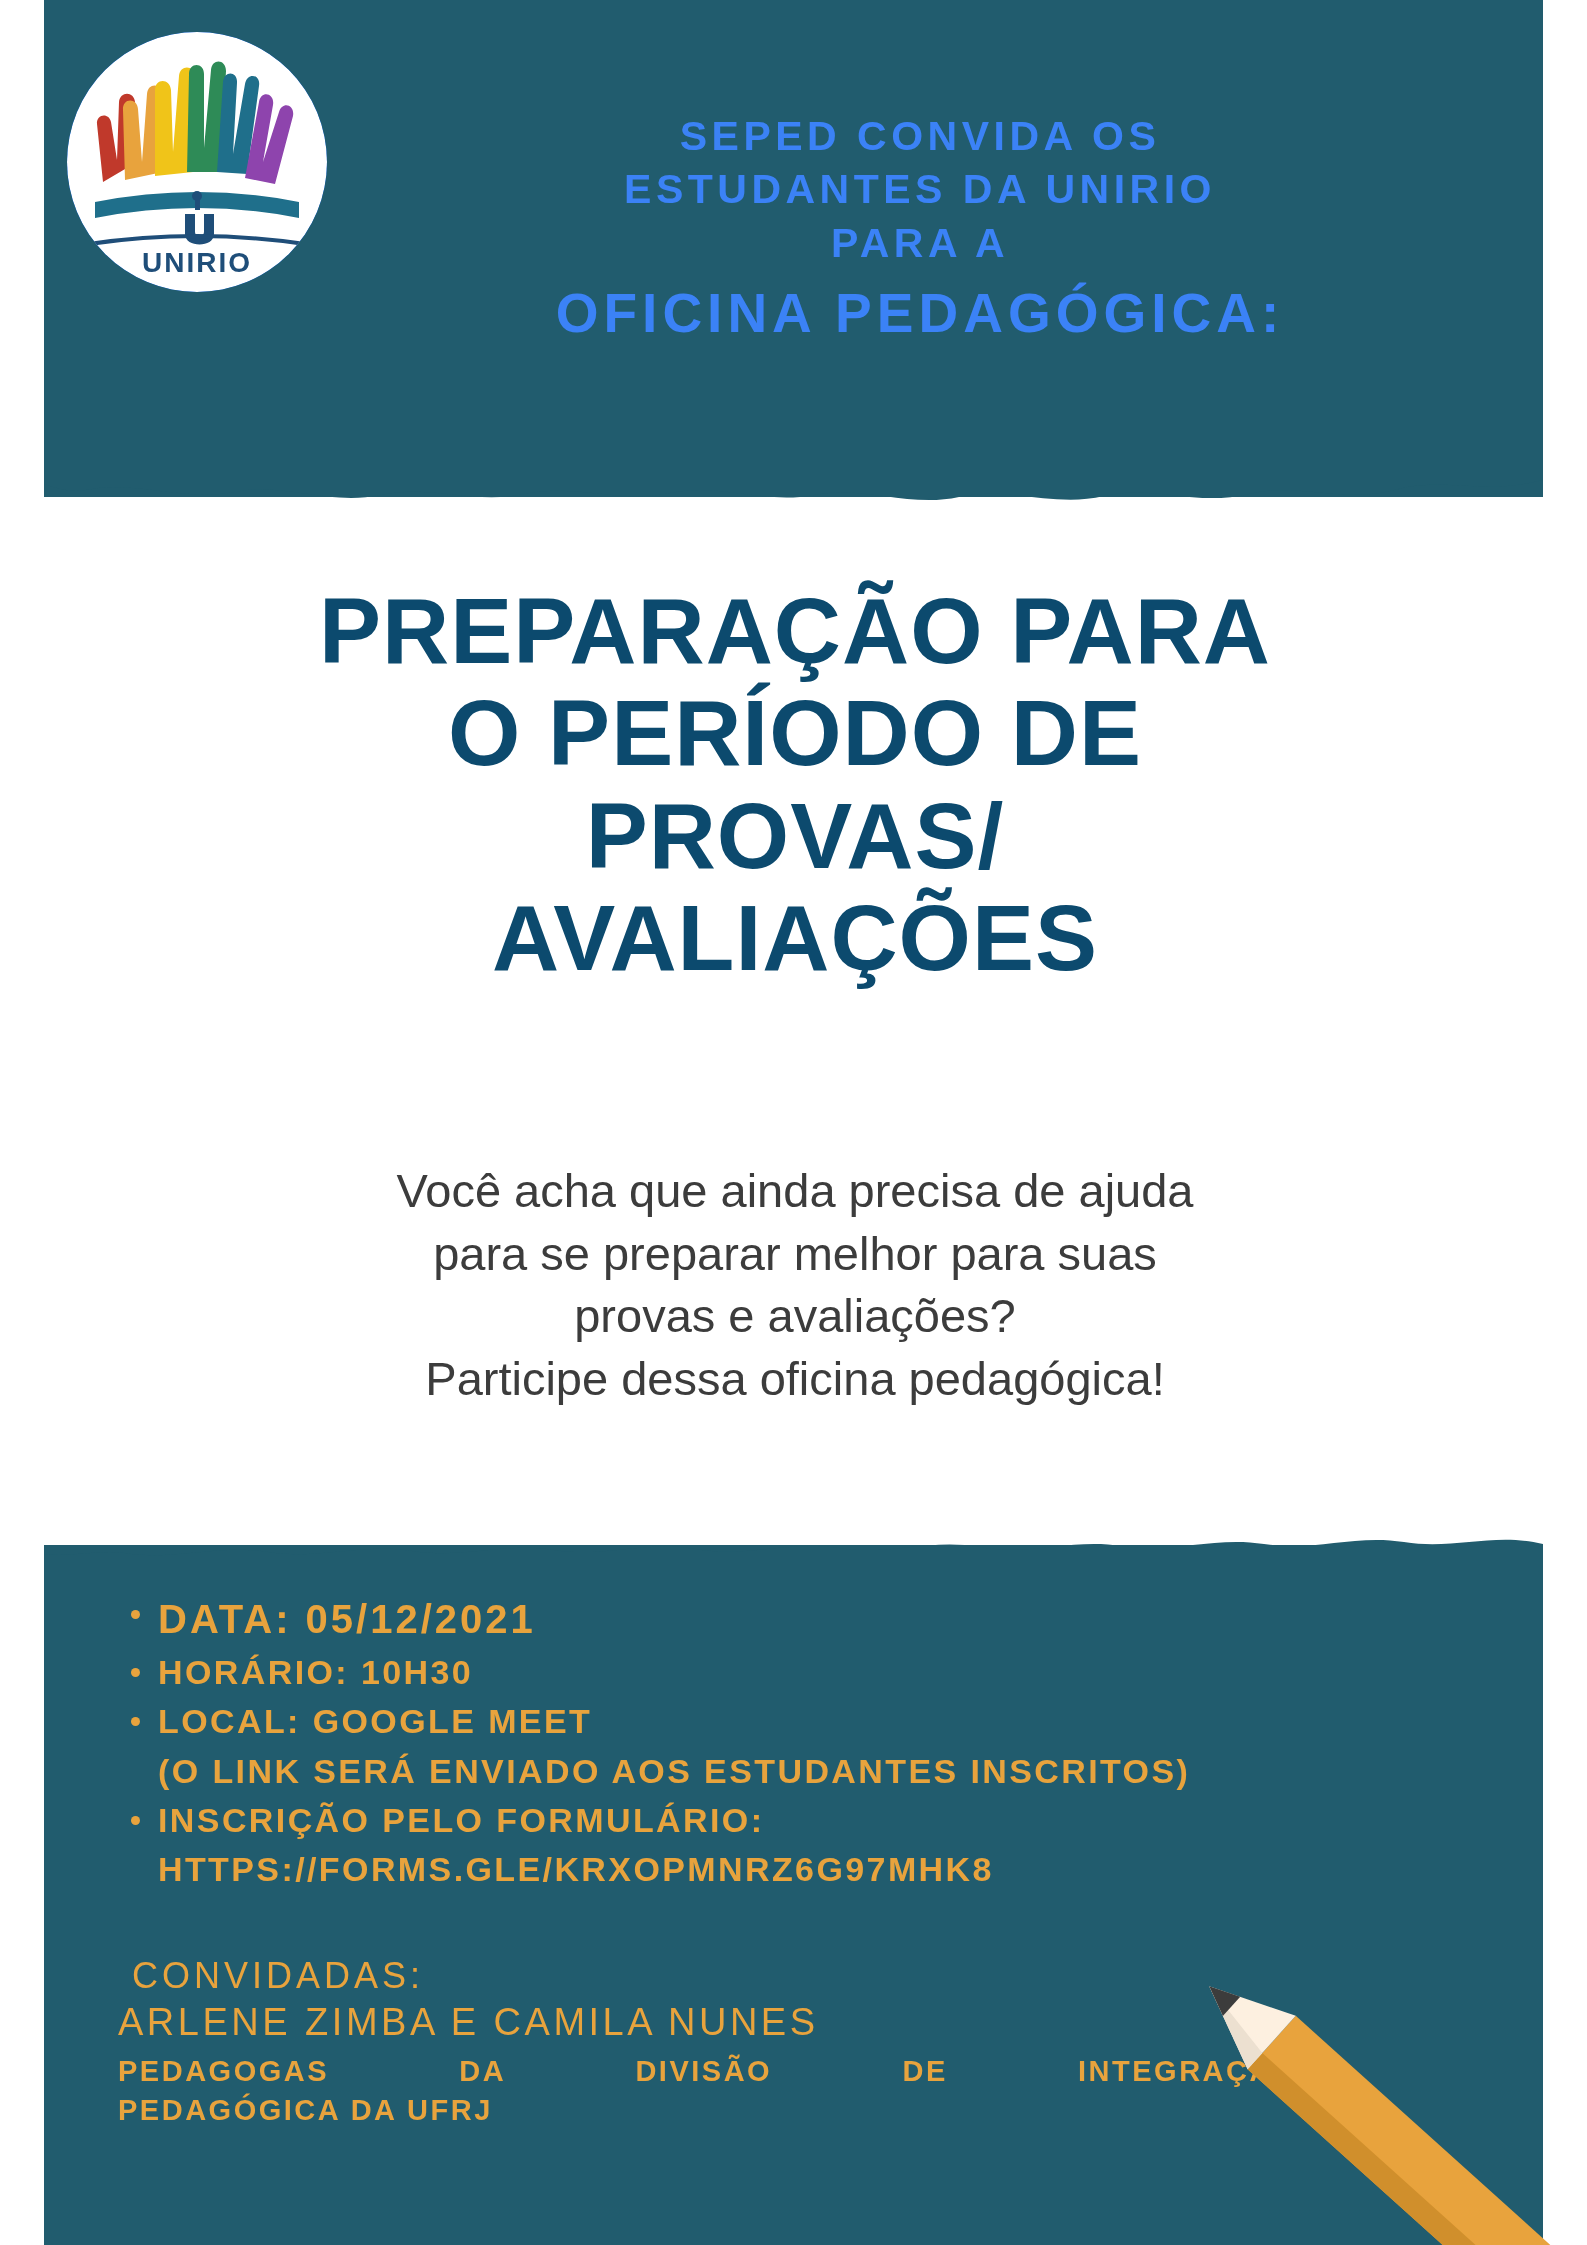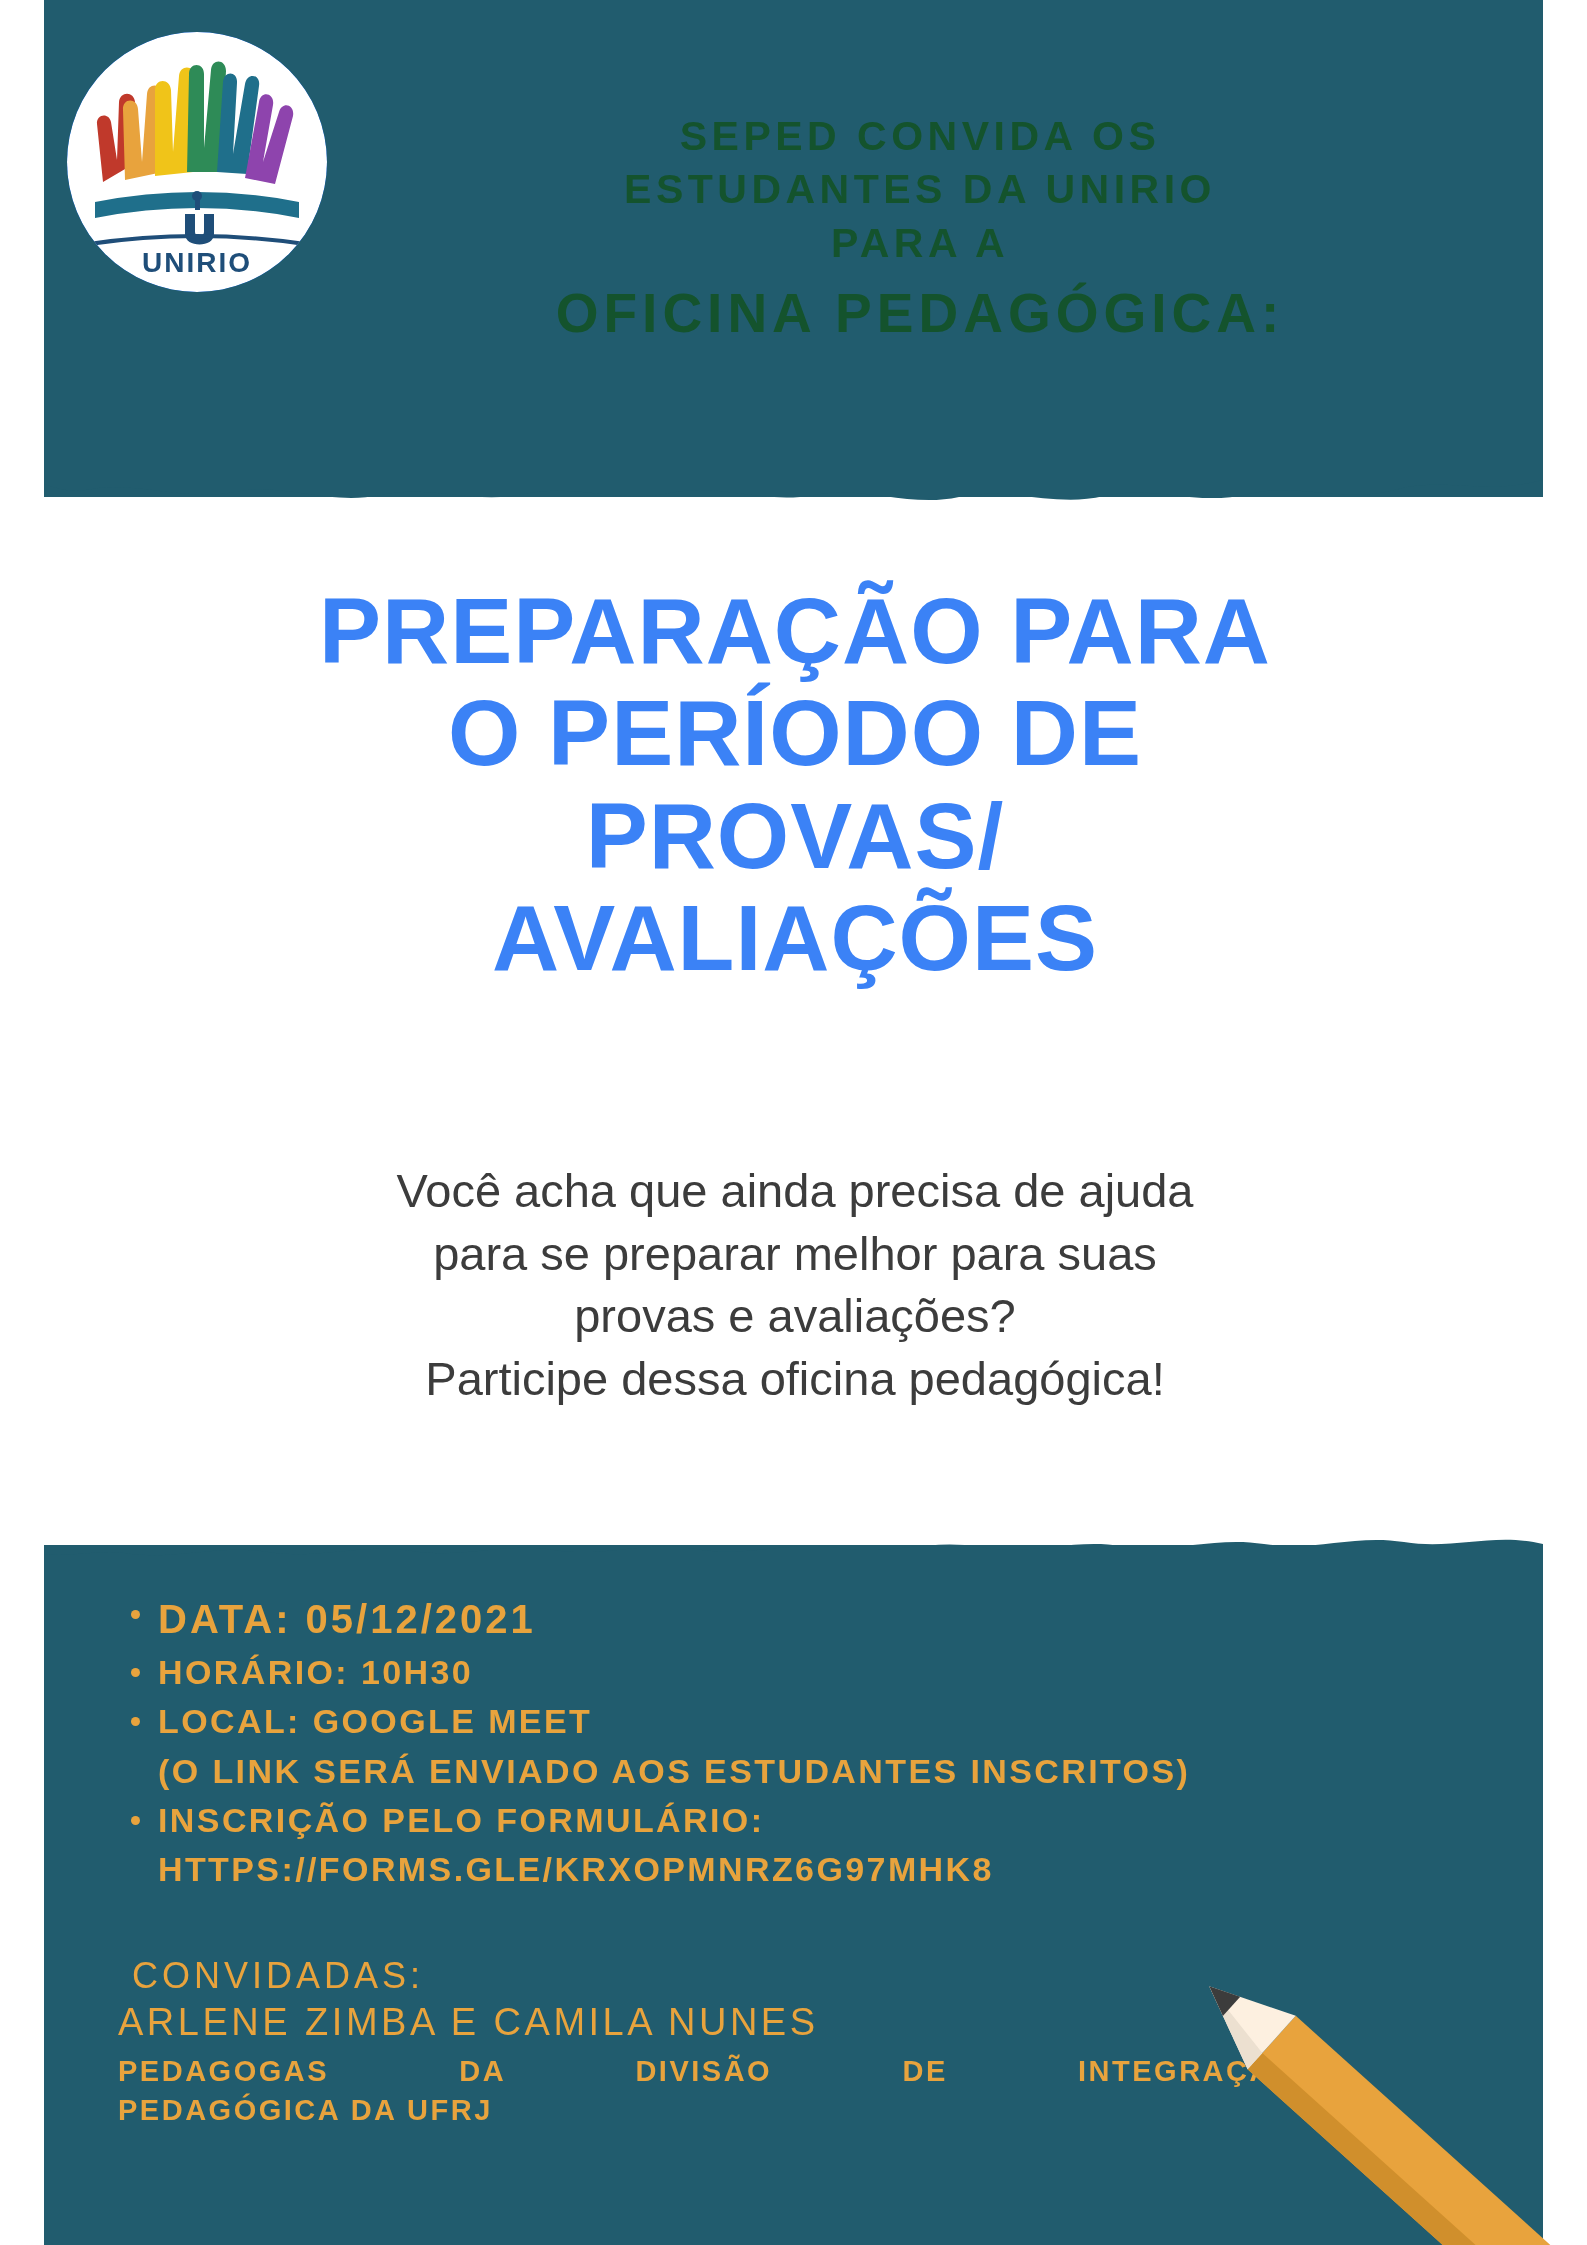--- a/index.html
+++ b/index.html
@@ -54,21 +54,21 @@
   }
   .logo svg { display: block; }
 
   
   .header-text {
     position: absolute;
     left: 330px;
     top: 110px;
     width: 1180px;
     text-align: center;
-    color: #14532d;
+    color: #3b82f6;
     font-weight: 700;
     letter-spacing: 4.5px;
     line-height: 1.30;
   }
   .header-text .l1,
   .header-text .l2,
   .header-text .l3 {
     font-size: 41px;
     display: block;
   }
@@ -79,21 +79,21 @@
     margin-top: 8px;
   }
 
   
   .main-title {
     position: absolute;
     left: 110px;
     top: 580px;
     width: 1370px;
     text-align: center;
-    color: #3b82f6;
+    color: #0c4a6e;
     font-weight: 700;
     font-size: 93px;
     line-height: 1.10;
     letter-spacing: 1px;
   }
   .main-title span { display: block; }
 
   
   .sub-text {
     position: absolute;

